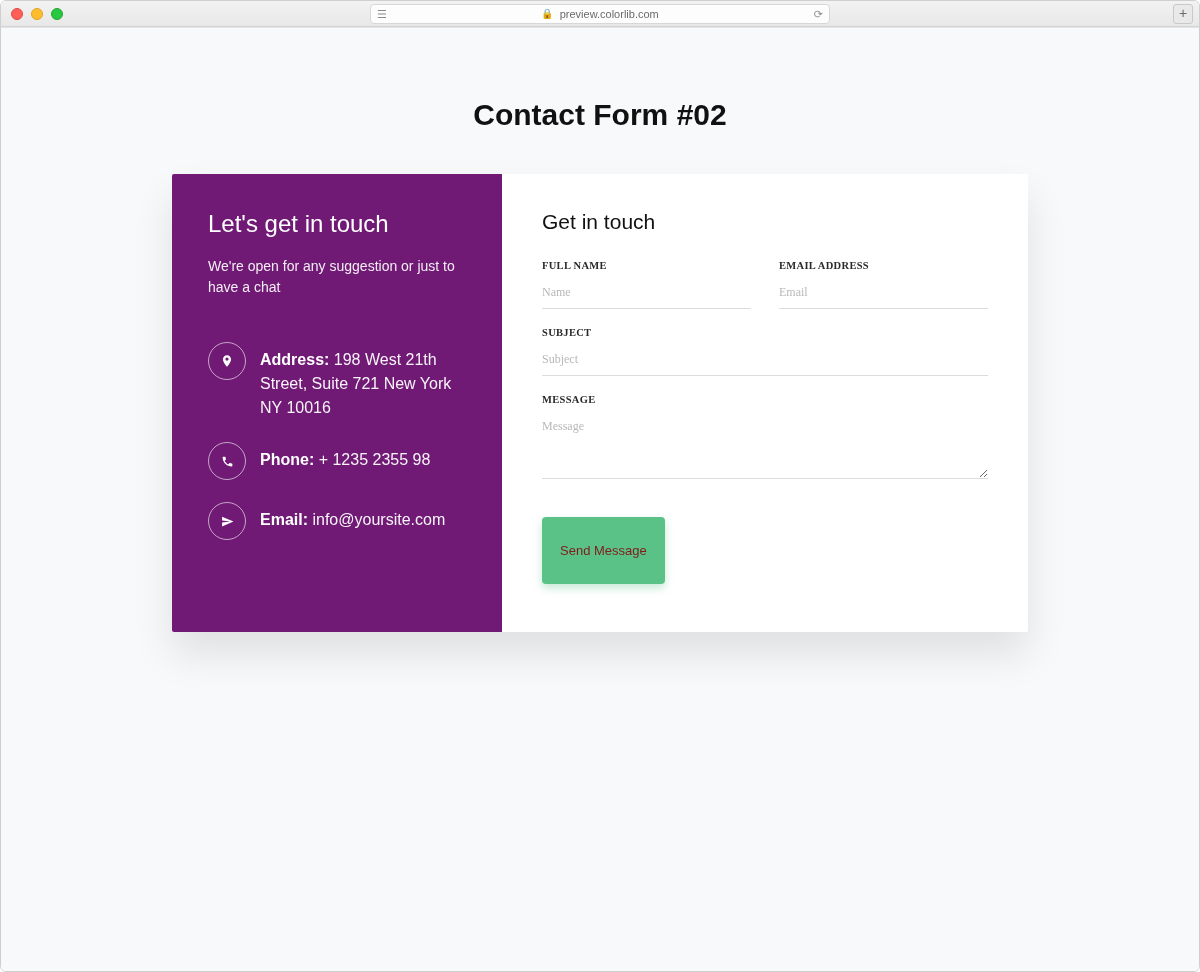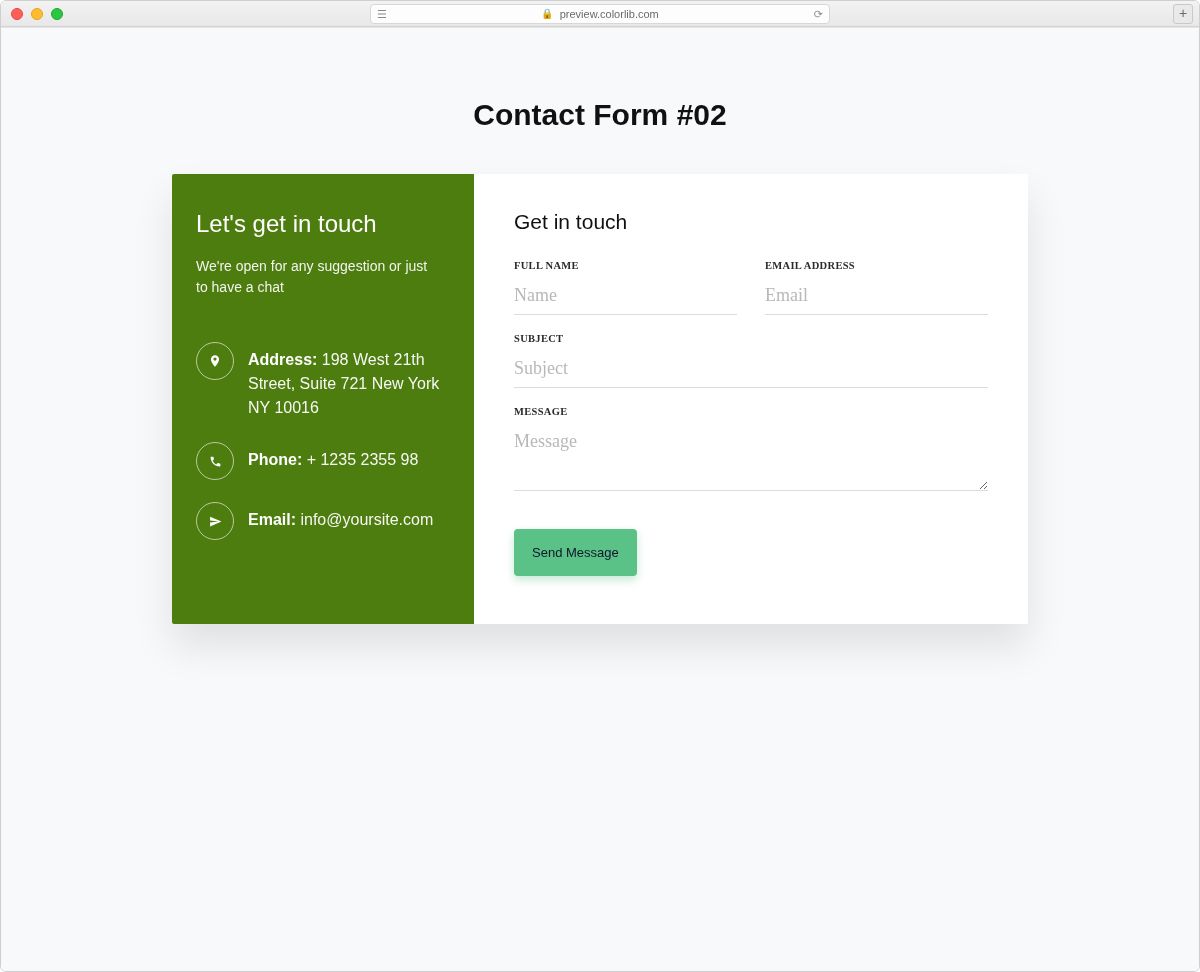--- a/index.html
+++ b/index.html
@@ -94,23 +94,23 @@
     margin: 42px auto 0;
     display:flex;
     box-shadow: 0 22px 40px rgba(0,0,0,.10);
     border-radius:2px;
     overflow:hidden;
   }
 
   
   .panel-left {
     width: 330px;
-    background:#4d7c0f;
+    background:#701a75;
     color:#fff;
-    padding: 36px 32px 44px 24px;
+    padding: 36px 32px 44px 36px;
   }
   .pl-title { font-size:24px; font-weight:400; margin-bottom:18px; }
   .pl-sub   { font-size:14px; line-height:1.5; color:rgba(255,255,255,.92); margin-bottom:44px; }
 
   .info-item { display:flex; gap:14px; margin-bottom:22px; }
   .info-icon {
     width:38px; height:38px; min-width:38px;
     border:1px solid rgba(255,255,255,.6);
     border-radius:50%;
     display:flex; align-items:center; justify-content:center;
@@ -129,36 +129,36 @@
 
   .row { display:flex; gap:28px; margin-bottom:18px; }
   .field { flex:1; display:flex; flex-direction:column;font-family:Liberation Serif, serif; }
   .field.full { width:100%; }
   .flabel {
     font-size:10.5px; letter-spacing:.3px; font-weight:700;
     color:#2a2a2a; margin-bottom:10px;
   }
   .finput, .ftext {
     border:none; border-bottom:1px solid #dcdcdc;
-    font-size:18px; color:#333;
+    font-size:12px; color:#333;
     padding:4px 0 8px;
     outline:none;
     background:transparent;
     font-family:inherit;
   }
   .finput::placeholder, .ftext::placeholder { color:#b8b8b8; }
   .ftext { resize:vertical; height:64px; }
 
   .submit {
     margin-top:20px;
     background:#5ac187;
-    color:#0f172a;
+    color:#7f1d1d;
     border:none;
     border-radius:4px;
-    padding:16px 18px;
+    padding:26px 18px;
     font-size:13px;
     cursor:pointer;
     box-shadow:0 4px 8px rgba(90,193,135,.35);
   }
 </style>
 </head>
 <body>
 
 <div class="browser">
 

